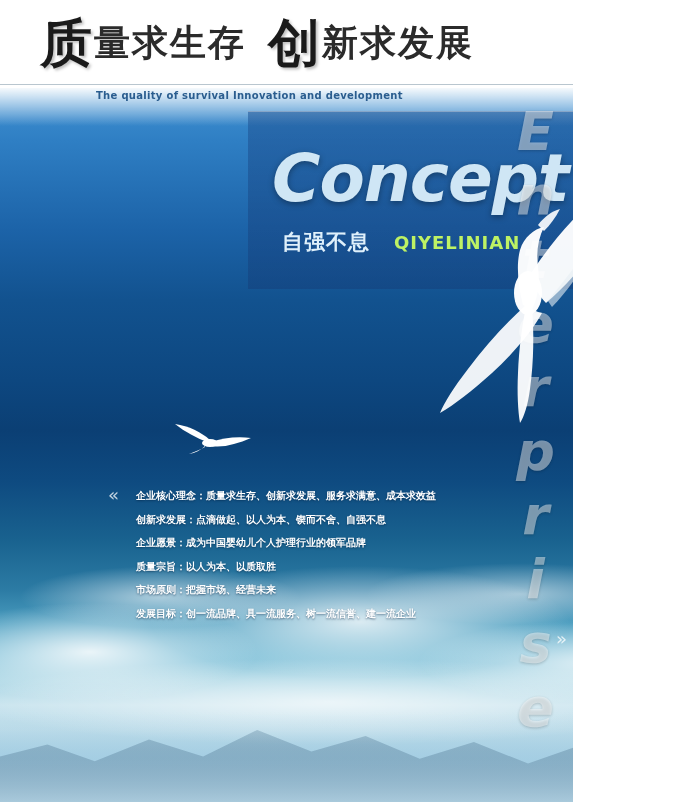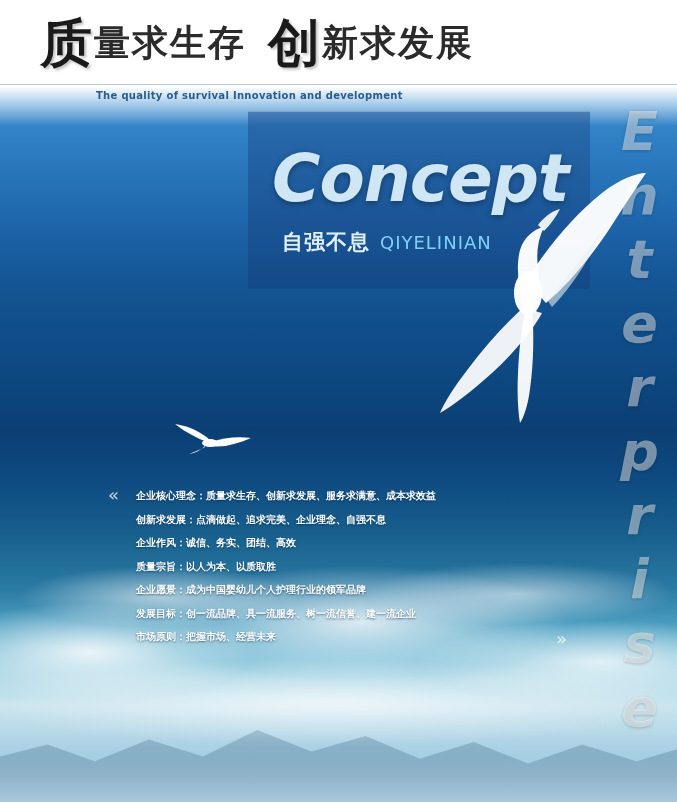--- a/index.html
+++ b/index.html
@@ -5,21 +5,21 @@
   html, body {
     margin: 0;
     padding: 0;
     background: #ffffff;
   }
   body {
     font-family: "Liberation Sans", sans-serif;
   }
   #poster {
     position: relative;
-    width: 677px;
+    width: 573px;
     height: 802px;
     overflow: hidden;
     background: #0a3d7a;
   }
 
   
   .sky {
     position: absolute;
     left: 0; top: 0;
     width: 677px; height: 802px;
@@ -150,25 +150,25 @@
     position: absolute;
     left: 282px; top: 228px;
     font-family: "DejaVu Sans", sans-serif;
     font-weight: bold;
     font-size: 21px;
     color: #dff0fb;
     letter-spacing: 1px;
   }
   .concept-py {
     font-family: "DejaVu Sans", sans-serif;
-    font-weight: normal;
+    font-weight: bold;
     font-size: 18px;
-    color: #7dd3fc;
+    color: #bef264;
     letter-spacing: 1px;
-    margin-left: 10px;
+    margin-left: 24px;
   }
 
   
   .enterprise {
     position: absolute;
     right: 6px; top: 100px;
     width: 70px;
     height: 400px;
     font-family: "DejaVu Sans", sans-serif;
     font-weight: bold;
@@ -282,32 +282,29 @@
   </svg>
 
   <div class="quote-left">«</div>
   <div class="quote-right">»</div>
 
   <div class="statements">
     <div class="stmt-row">
       <span class="stmt-label">企业核心理念：</span><span class="stmt-value">质量求生存、创新求发展、服务求满意、成本求效益</span>
     </div>
     <div class="stmt-row">
-      <span class="stmt-label">创新求发展：</span><span class="stmt-value">点滴做起、追求完美、企业理念、自强不息</span>
-    </div>
-    <div class="stmt-row">
-      <span class="stmt-label">企业作风：</span><span class="stmt-value">诚信、务实、团结、高效</span>
+      <span class="stmt-label">创新求发展：</span><span class="stmt-value">点滴做起、以人为本、锲而不舍、自强不息</span>
+    </div>
+    <div class="stmt-row">
+      <span class="stmt-label">企业愿景：</span><span class="stmt-value">成为中国婴幼儿个人护理行业的领军品牌</span>
     </div>
     <div class="stmt-row">
       <span class="stmt-label">质量宗旨：</span><span class="stmt-value">以人为本、以质取胜</span>
     </div>
     <div class="stmt-row">
-      <span class="stmt-label">企业愿景：</span><span class="stmt-value">成为中国婴幼儿个人护理行业的领军品牌</span>
+      <span class="stmt-label">市场原则：</span><span class="stmt-value">把握市场、经营未来</span>
     </div>
     <div class="stmt-row">
       <span class="stmt-label">发展目标：</span><span class="stmt-value">创一流品牌、具一流服务、树一流信誉、建一流企业</span>
     </div>
-    <div class="stmt-row">
-      <span class="stmt-label">市场原则：</span><span class="stmt-value">把握市场、经营未来</span>
-    </div>
   </div>
 
 </div>
 
 </body></html>

